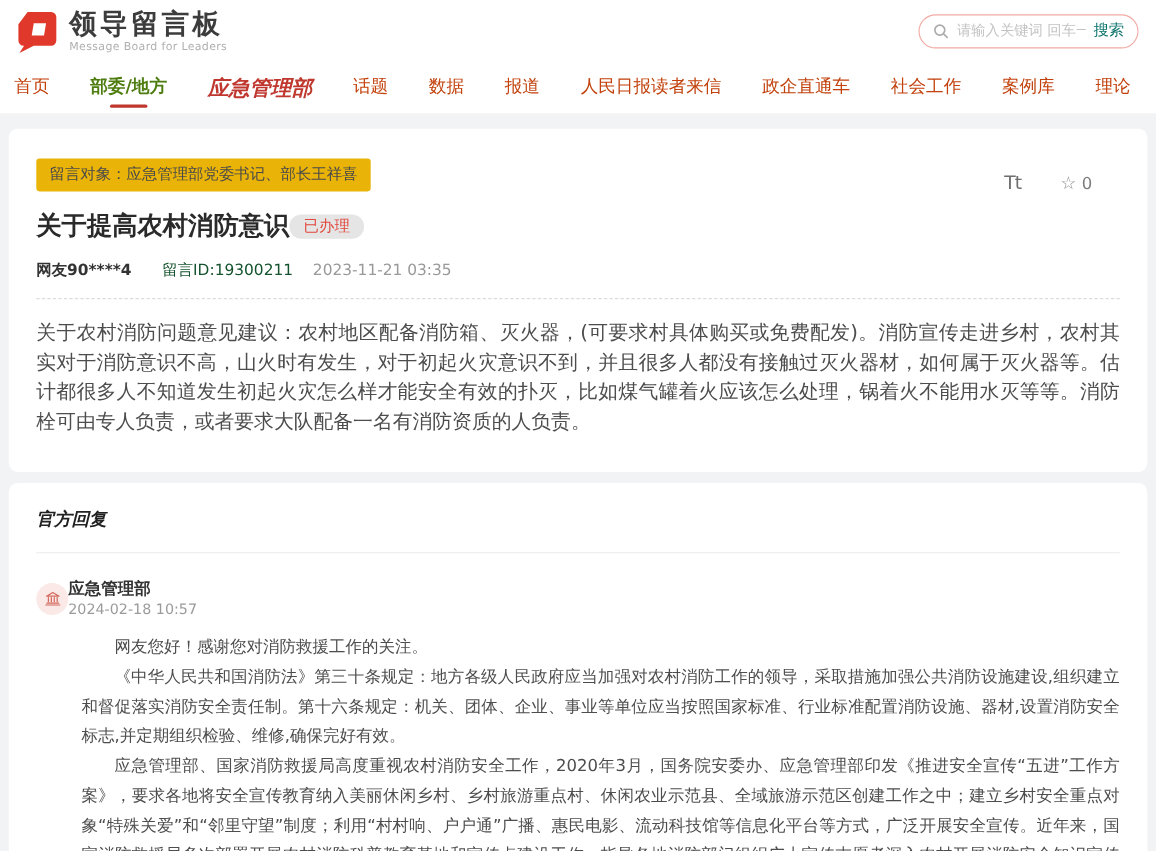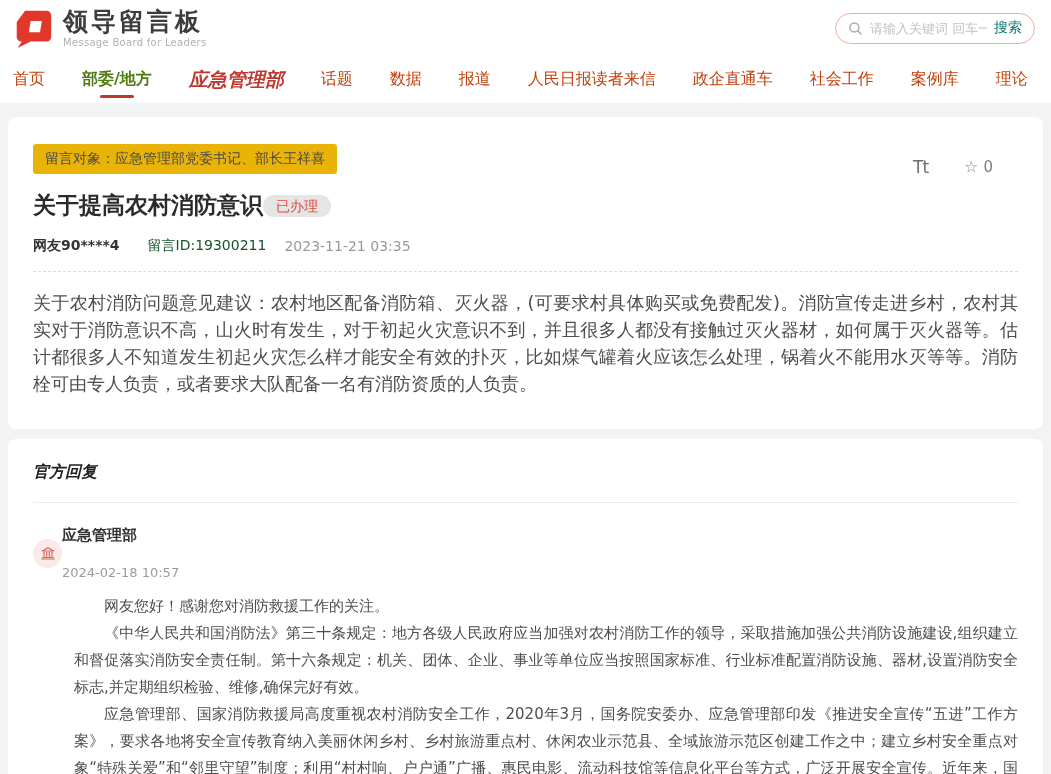--- a/index.html
+++ b/index.html
@@ -82,21 +82,21 @@
   
   .card-reply { padding:23px 25px 40px; }
   .section-title { font-size:16px; font-weight:bold; color:#222;font-style:italic; }
   .section-divider { border:none; border-top:1px solid #ededed; margin:19px 0 0; }
   .reply-head { display:flex; align-items:center; margin-top:23px; }
   .avatar {
     width:29px; height:29px; border-radius:50%; background:#fae9e6;
     display:flex; align-items:center; justify-content:center; flex:0 0 auto;
   }
   .reply-agency { font-size:15px; font-weight:bold; color:#333; line-height:1.2; }
-  .reply-time { font-size:13px; color:#9b9b9b; margin-top:21px; }
+  .reply-time { font-size:13px; color:#9b9b9b; margin-top:3px; }
   .reply-body {
     margin:13px 0 0 41px; font-size:15px; color:#4d4d4d;
     line-height:27px; text-align:justify;
   }
   .reply-body p { text-indent:2em; }
 </style>
 </head>
 <body>
 
 <header class="header">

